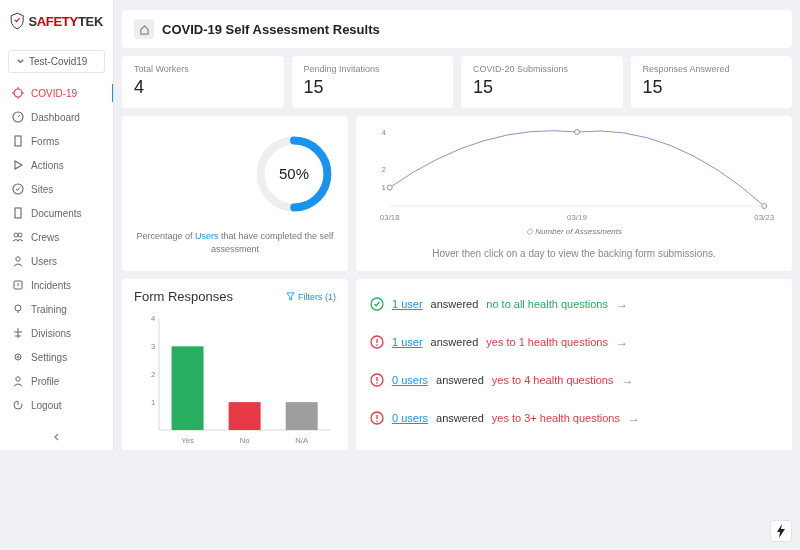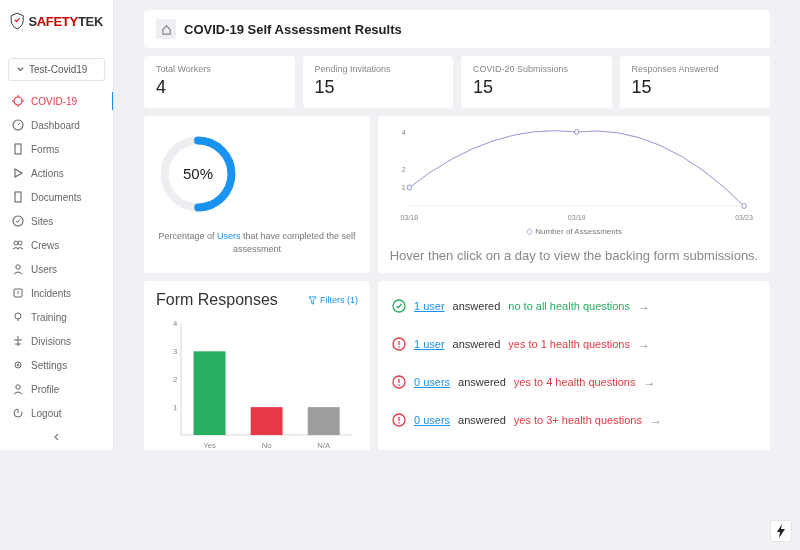--- a/index.html
+++ b/index.html
@@ -3,51 +3,51 @@
 <meta charset="utf-8">
 <style>
 * { box-sizing: border-box; margin: 0; padding: 0; }
 body { font-family: -apple-system, BlinkMacSystemFont, "Segoe UI", Arial, sans-serif; font-size: 11px; color: #333; background: #f0f1f4; width: 800px; height: 550px; overflow: hidden; }
 .app { display: flex; height: 450px; }
 .sidebar { width: 114px; background: #fff; border-right: 1px solid #e4e6eb; display: flex; flex-direction: column; }
 .logo { padding: 10px 10px 6px 10px; display: flex; align-items: center; gap: 4px; }
 .logo svg { width: 18px; height: 22px; }
 .logo-text { font-size: 13px; font-weight: 700; letter-spacing: -0.3px; }
 .logo-text .mid { color: #c00; }
-.selector { margin: 20px 8px 8px 8px; border: 1px solid #e2e4e9; border-radius: 3px; padding: 5px 7px; display: flex; align-items: center; gap: 4px; font-size: 10px; color: #555; cursor: pointer; background: #fff; }
+.selector { margin: 12px 8px 8px 8px; border: 1px solid #e2e4e9; border-radius: 3px; padding: 5px 7px; display: flex; align-items: center; gap: 4px; font-size: 10px; color: #555; cursor: pointer; background: #fff; }
 .nav { list-style: none; flex: 1; overflow: hidden; }
 .nav li { display: flex; align-items: center; gap: 7px; padding: 6px 12px; font-size: 10px; color: #666; cursor: pointer; position: relative; }
 .nav li.active { color: #e63946; }
 .nav li.active::after { content: ""; position: absolute; right: -1px; top: 3px; bottom: 3px; width: 2px; background: #1893f0; }
 .nav .ic { width: 12px; height: 12px; display: inline-flex; align-items: center; justify-content: center; }
 .collapse { text-align: center; padding: 6px 0; color: #888; cursor: pointer; }
-.main { flex: 1; padding: 10px 30px; overflow: hidden; }
+.main { flex: 1; padding: 10px 8px; overflow: hidden; }
 .header { background: #fff; border-radius: 4px; padding: 9px 12px; display: flex; align-items: center; gap: 8px; margin-bottom: 8px; }
 .header .hicon { width: 20px; height: 20px; background: #eceef2; border-radius: 3px; display: flex; align-items: center; justify-content: center; color: #888; }
 .header h1 { font-size: 13px; font-weight: 700; color: #222; }
 .stats { display: grid; grid-template-columns: repeat(4, 1fr); gap: 8px; margin-bottom: 8px; }
 .stat { background: #fff; border-radius: 4px; padding: 8px 12px 10px; }
 .stat .lbl { font-size: 9px; color: #888; margin-bottom: 3px; }
 .stat .val { font-size: 18px; font-weight: 400; color: #222; }
 .row2 { display: grid; grid-template-columns: 226px 1fr; gap: 8px; margin-bottom: 8px; }
 .card { background: #fff; border-radius: 4px; }
-.gauge-card { display: flex; flex-direction: column; align-items: flex-start; padding: 14px 10px 16px; }
+.gauge-card { display: flex; flex-direction: column; align-items: flex-end; padding: 14px 10px 16px; }
 .gauge-card svg { width: 88px; height: 88px; }
 .gauge-label { text-align: center; font-size: 9px; color: #777; margin-top: 12px; line-height: 1.4; }
 .gauge-label a { color: #1893f0; text-decoration: none; }
 .line-card { padding: 8px 10px 10px; position: relative; }
 .line-title { font-size: 10px; color: #555; margin-bottom: 2px; }
 .line-area { position: relative; height: 100px; }
-.line-hint { text-align: center; font-size: 13px; color: #888; margin-top: 12px; }
-.legend-line { text-align: center; font-size: 8px; color: #7a7a7a; margin-top: 2px; }
+.line-hint { text-align: center; font-size: 10px; color: #888; margin-top: 12px; }
+.legend-line { text-align: center; font-size: 8px; color: #7a7a7a; margin-top: 2px; font-style: italic; }
 .legend-line .dot { color: #8a8fca; font-size: 9px; }
 .row3 { display: grid; grid-template-columns: 226px 1fr; gap: 8px; }
 .bar-card { padding: 10px 12px 10px; }
 .bar-head { display: flex; justify-content: space-between; align-items: center; margin-bottom: 6px; }
-.bar-head h3 { font-size: 16px; font-weight: 500; color: #333; }
+.bar-head h3 { font-size: 13px; font-weight: 500; color: #333; }
 .filters { font-size: 9px; color: #1893f0; display: flex; align-items: center; gap: 3px; cursor: pointer; }
 .bar-chart { height: 140px; position: relative; }
 .bar-legend { text-align: center; font-size: 8px; color: #333; margin-top: 4px; }
 .bar-legend .sq { display: inline-block; width: 8px; height: 8px; background: #000; vertical-align: middle; margin-right: 3px; }
 .resp-card { padding: 18px 14px; display: flex; flex-direction: column; gap: 24px; }
 .resp-row { display: flex; align-items: center; gap: 8px; font-size: 11px; }
 .resp-row .ric { width: 14px; height: 14px; }
 .resp-row a { color: #1893f0; text-decoration: underline; }
 .resp-row .mid { color: #333; }
 .resp-row .tail.green { color: #27ae60; }
@@ -108,33 +108,33 @@
           <span class="ic">
             <svg width="12" height="12" viewBox="0 0 12 12">
               <polygon points="3,2 10,6 3,10" fill="none" stroke="currentColor" stroke-width="1.1"></polygon>
             </svg>
           </span>
           <span>Actions</span>
         </li>
         <li>
           <span class="ic">
             <svg width="12" height="12" viewBox="0 0 12 12">
-              <rect x="3" y="1" width="6" height="10" fill="none" stroke="currentColor" stroke-width="1.1"></rect>
-            </svg>
-          </span>
-          <span>Documents</span>
-        </li>
-        <li>
-          <span class="ic">
-            <svg width="12" height="12" viewBox="0 0 12 12">
               <circle cx="6" cy="6" r="5" fill="none" stroke="currentColor" stroke-width="1.1"></circle>
               <path d="M4 6 L5.5 7.5 L8 4.5" fill="none" stroke="currentColor"></path>
             </svg>
           </span>
           <span>Sites</span>
+        </li>
+        <li>
+          <span class="ic">
+            <svg width="12" height="12" viewBox="0 0 12 12">
+              <rect x="3" y="1" width="6" height="10" fill="none" stroke="currentColor" stroke-width="1.1"></rect>
+            </svg>
+          </span>
+          <span>Documents</span>
         </li>
         <li>
           <span class="ic">
             <svg width="12" height="12" viewBox="0 0 12 12">
               <circle cx="4" cy="4" r="2" fill="none" stroke="currentColor"></circle>
               <circle cx="8" cy="4" r="2" fill="none" stroke="currentColor"></circle>
               <path d="M1 10 Q4 7 7 10 M5 10 Q8 7 11 10" fill="none" stroke="currentColor"></path>
             </svg>
           </span>
           <span>Crews</span>

